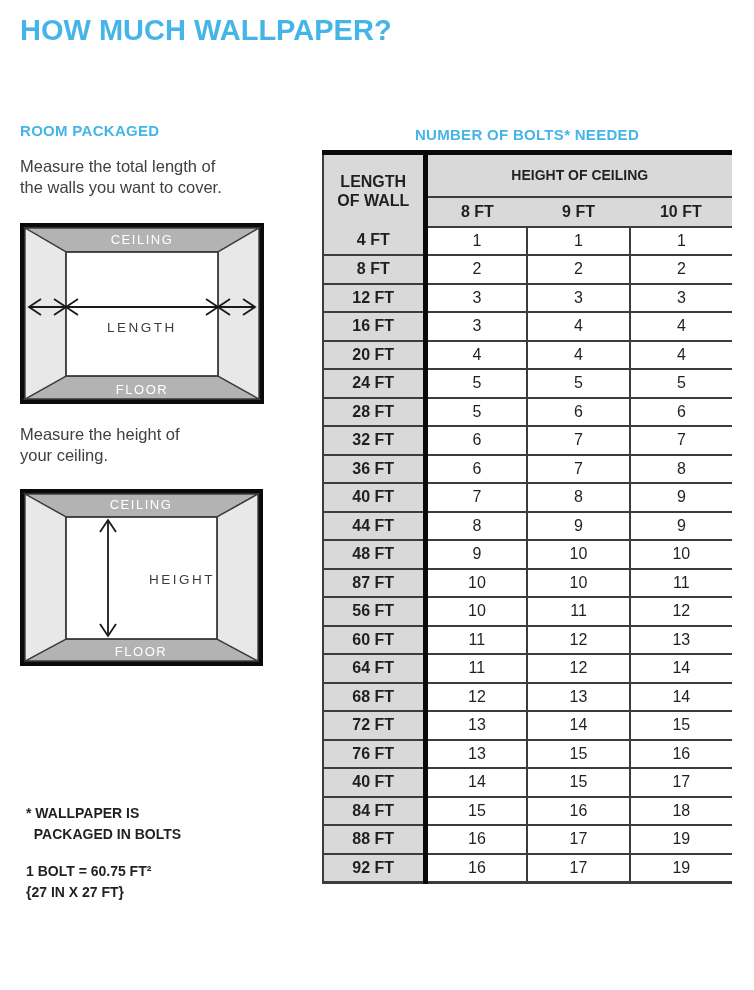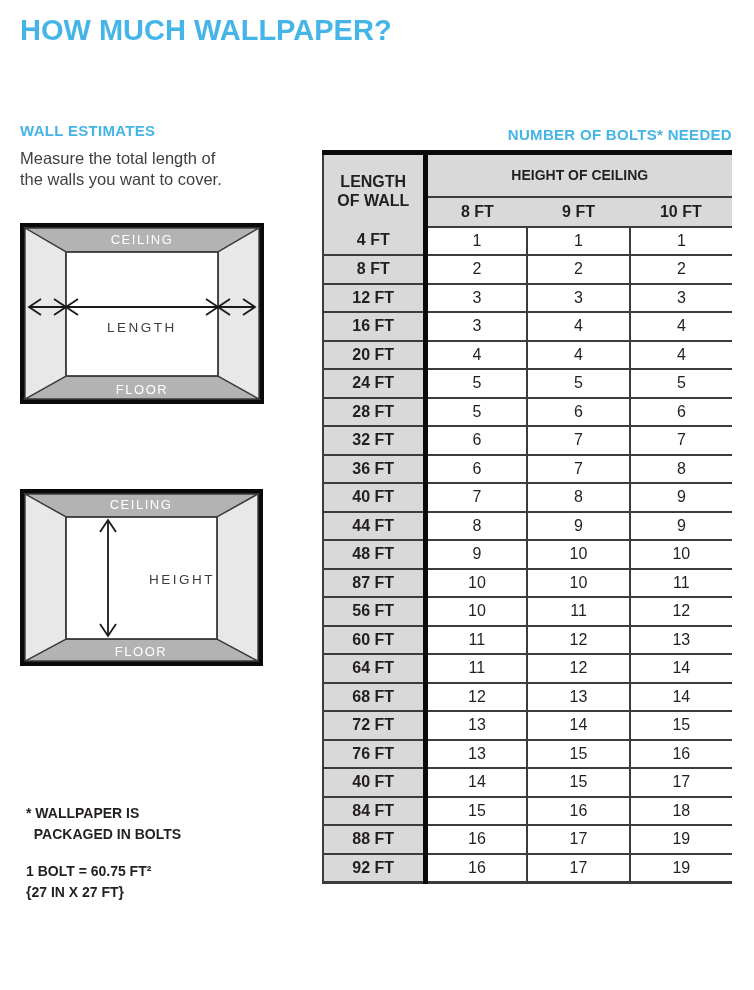--- a/index.html
+++ b/index.html
@@ -29,39 +29,39 @@
   .section-heading{
     font-size:15px;font-weight:bold;color:var(--accent);
     letter-spacing:.3px;
   }
   .left-heading{position:absolute;left:20px;top:122px;}
   .para{
     position:absolute;left:20px;width:290px;
     font-size:16.5px;line-height:21px;color:var(--body-ink);
     white-space:pre-line;
   }
-  .para1{top:148px;}
+  .para1{top:156px;}
   .para2{top:424px;}
   .para3{top:688px;}
   .note{
     position:absolute;left:26px;width:290px;
     font-size:14px;line-height:21px;font-weight:bold;color:var(--ink);
     white-space:pre-wrap;
   }
   .note1{top:803px;}
   .note2{top:861px;}
   .diagram{position:absolute;left:20px;}
   .diagram1{top:223px;}
   .diagram2{top:489px;}
   .svg-room-label{
     font-family:"Liberation Sans","DejaVu Sans",sans-serif;
   }
   .table-title{
     position:absolute;left:322px;top:126px;width:410px;
-    text-align:right;
+    text-align:center;
   }
   .bolts-table{
     position:absolute;left:322px;top:150px;
     border-collapse:collapse;
     table-layout:fixed;
     width:410px;
     border-top:5px solid #0a0a0a;
     border-bottom:3px solid var(--line);
     border-left:2px solid var(--line);
   }
@@ -97,21 +97,21 @@
   }
   .bolts-table td.val + td.val{border-left:2px solid var(--line);}
 </style>
 </head>
 <body>
 
 <div class="page">
 
   <h1 class="page-title">HOW MUCH WALLPAPER?</h1>
 
-  <div class="section-heading left-heading">WALL ESTIMATES</div>
+  <div class="section-heading left-heading">ROOM PACKAGED</div>
 
   <p class="para para1">Measure the total length of
 the walls you want to cover.</p>
 
   <svg class="diagram diagram1" width="244" height="181" viewBox="0 0 244 181">
     <rect x="2.5" y="2.5" width="239" height="176" fill="#ffffff" stroke="#0a0a0a" stroke-width="5"></rect>
     <polygon points="5,5 239,5 198,29 46,29" fill="#b3b3b3" stroke="#3c3c3c" stroke-width="1.4"></polygon>
     <polygon points="5,176 46,153 198,153 239,176" fill="#b3b3b3" stroke="#3c3c3c" stroke-width="1.4"></polygon>
     <polygon points="5,5 46,29 46,153 5,176" fill="#e8e8e8" stroke="#3c3c3c" stroke-width="1.4"></polygon>
     <polygon points="239,5 198,29 198,153 239,176" fill="#e8e8e8" stroke="#3c3c3c" stroke-width="1.4"></polygon>
@@ -123,20 +123,22 @@
       <line x1="34" y1="76" x2="58" y2="92"></line>
       <line x1="34" y1="92" x2="58" y2="76"></line>
       <line x1="186" y1="76" x2="210" y2="92"></line>
       <line x1="186" y1="92" x2="210" y2="76"></line>
     </g>
     <text class="svg-room-label" x="122" y="21" text-anchor="middle" fill="#ffffff" font-size="13" letter-spacing="1.5">CEILING</text>
     <text class="svg-room-label" x="122" y="171" text-anchor="middle" fill="#ffffff" font-size="13" letter-spacing="1.5">FLOOR</text>
     <text class="svg-room-label" x="122" y="109" text-anchor="middle" fill="#3c3c3c" font-size="13.5" letter-spacing="2.5">LENGTH</text>
   </svg>
 
+  <p class="para para2">Measure the height of
+your ceiling.</p>
 
   <svg class="diagram diagram2" width="243" height="177" viewBox="0 0 243 177">
     <rect x="2.5" y="2.5" width="238" height="172" fill="#ffffff" stroke="#0a0a0a" stroke-width="5"></rect>
     <polygon points="5,5 238,5 197,28 46,28" fill="#b3b3b3" stroke="#3c3c3c" stroke-width="1.4"></polygon>
     <polygon points="5,172 46,150 197,150 238,172" fill="#b3b3b3" stroke="#3c3c3c" stroke-width="1.4"></polygon>
     <polygon points="5,5 46,28 46,150 5,172" fill="#e8e8e8" stroke="#3c3c3c" stroke-width="1.4"></polygon>
     <polygon points="238,5 197,28 197,150 238,172" fill="#e8e8e8" stroke="#3c3c3c" stroke-width="1.4"></polygon>
     <rect x="46" y="28" width="151" height="122" fill="#ffffff" stroke="#3c3c3c" stroke-width="1.8"></rect>
     <g stroke="#1a1a1a" stroke-width="1.8" fill="none">
       <line x1="88" y1="31" x2="88" y2="147"></line>

